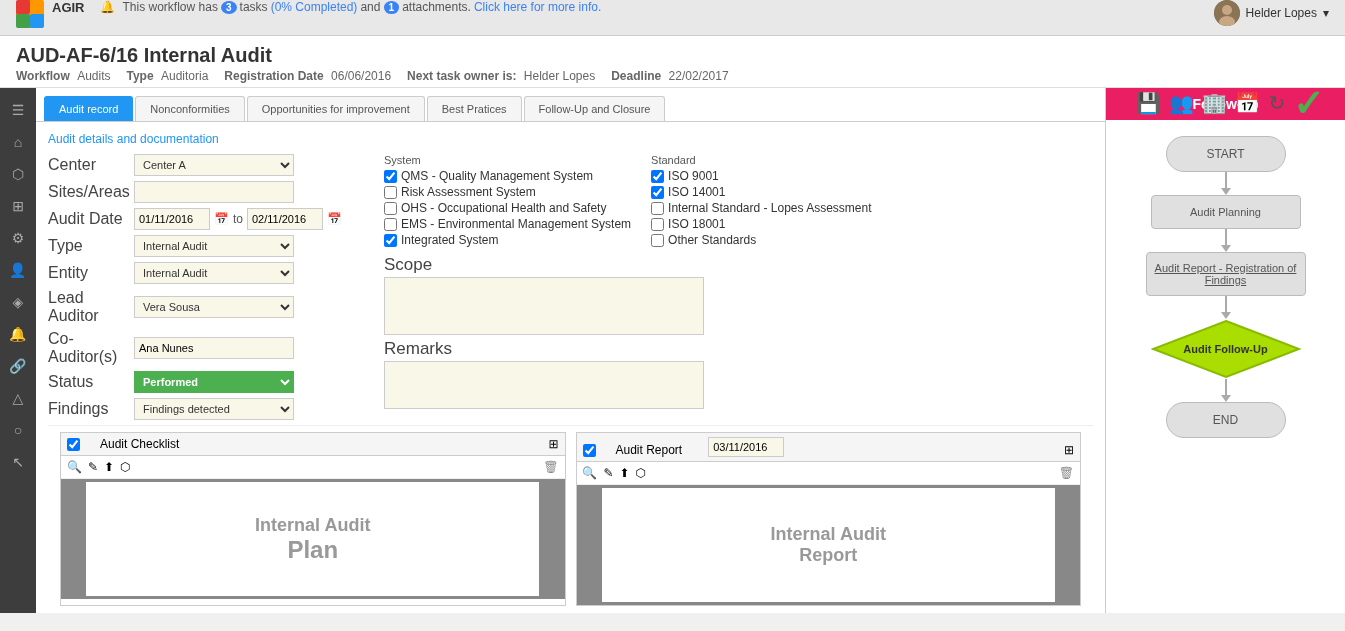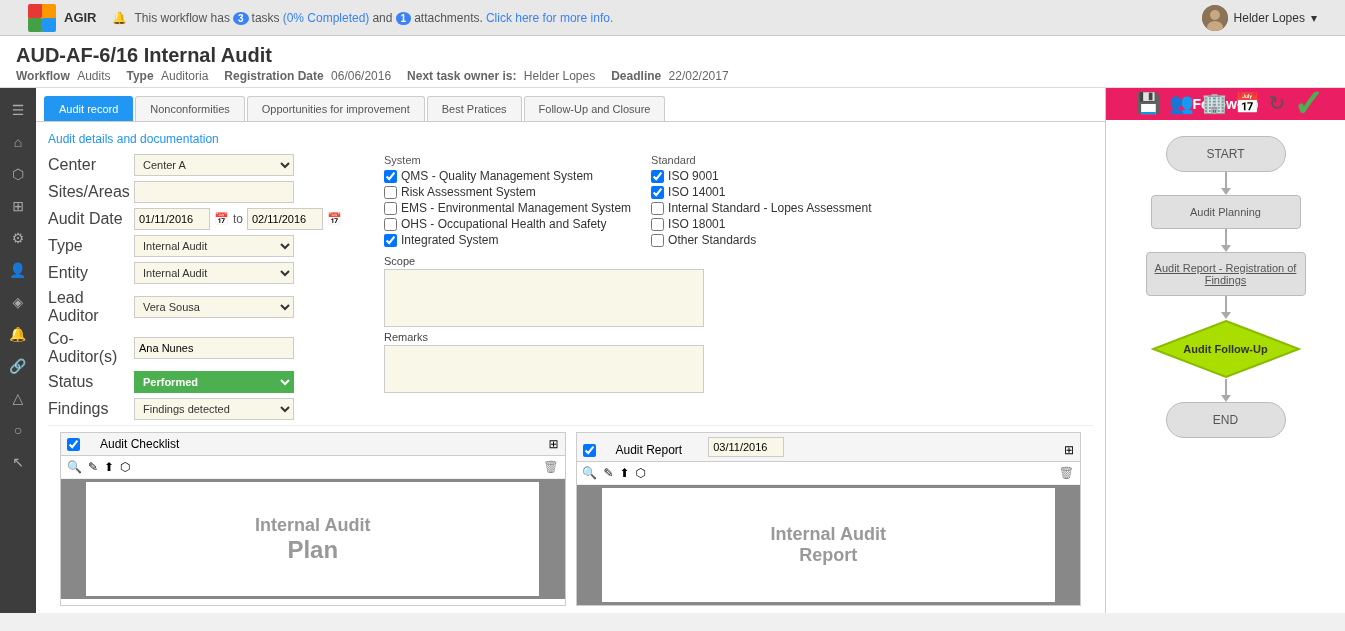--- a/index.html
+++ b/index.html
@@ -3,22 +3,22 @@
   <meta charset="utf-8">
   <style>
     * { box-sizing: border-box; margin: 0; padding: 0; font-family: Arial, sans-serif; font-size: 12px; }
     body { background: #f0f0f0; width: 1345px; height: 631px; overflow: hidden; }
 
     
     .top-bar {
       background: #e8e8e8;
       height: 36px;
       display: flex;
-      align-items: center;
-      padding: 0 28px;
+      align-items: flex-start;
+      padding: 0 16px;
       border-bottom: 1px solid #ccc;
       gap: 8px;
     }
     .top-bar-logo {
       width: 28px; height: 28px;
       background: linear-gradient(135deg, #e53935 0%, #ff9800 50%, #43a047 100%);
       border-radius: 4px;
       display: flex; align-items: center; justify-content: center;
       color: white; font-weight: bold; font-size: 10px;
     }
@@ -127,21 +127,21 @@
       width: 76px; padding: 2px 4px; border: 1px solid #ccc; background: #f9f8e8; font-size: 11px; height: 22px;
     }
     .cal-icon { color: #888; font-size: 12px; cursor: pointer; }
     .checkbox-row { display: flex; align-items: center; gap: 4px; margin-bottom: 2px; font-size: 11px; color: #333; }
     .system-header { font-size: 11px; color: #555; margin-bottom: 3px; }
 
     
     .status-select {
       width: 160px; padding: 3px 4px; border: 1px solid #4caf50; background: #4caf50; font-size: 11px; color: white; height: 22px; font-weight: bold;
     }
-    .section-label { font-size: 11px; color: #444; margin-bottom: 2px; }
+    .section-label { font-size: 17px; color: #444; margin-bottom: 2px; }
     .text-area-box {
       width: 320px; height: 58px; background: #f9f8e8; border: 1px solid #ccc;
     }
 
     
     .docs-row {
       display: flex;
       gap: 10px;
       padding: 6px 12px;
       border-top: 1px solid #eee;
@@ -374,25 +374,25 @@
                 <div class="checkbox-row">
                   <input type="checkbox" checked="" style="">
                   <span>QMS - Quality Management System</span>
                 </div>
                 <div class="checkbox-row">
                   <input type="checkbox" style="">
                   <span>Risk Assessment System</span>
                 </div>
                 <div class="checkbox-row">
                   <input type="checkbox" style="">
+                  <span>OHS - Occupational Health and Safety</span>
+                </div>
+                <div class="checkbox-row">
+                  <input type="checkbox" style="">
                   <span>EMS - Environmental Management System</span>
-                </div>
-                <div class="checkbox-row">
-                  <input type="checkbox" style="">
-                  <span>OHS - Occupational Health and Safety</span>
                 </div>
                 <div class="checkbox-row">
                   <input type="checkbox" checked="" style="">
                   <span>Integrated System</span>
                 </div>
               </div>
 
               <div>
                 <div class="system-header">Standard</div>
                 <div class="checkbox-row">

